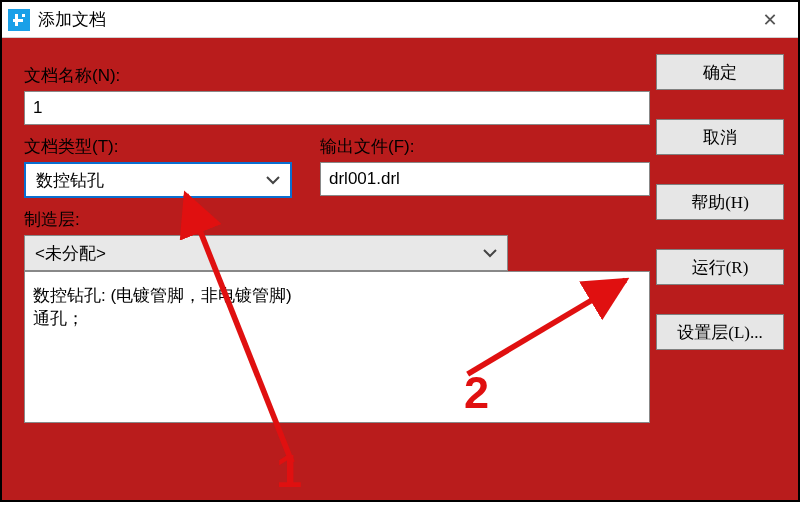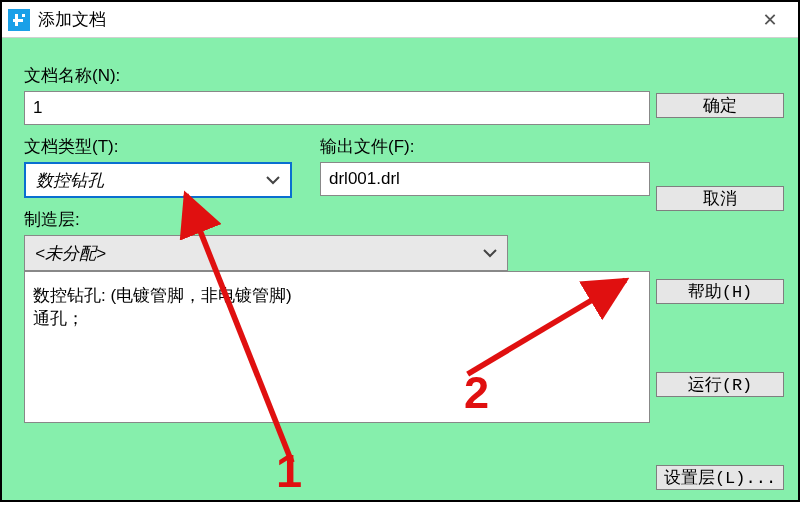--- a/index.html
+++ b/index.html
@@ -9,21 +9,21 @@
     font-size: 17px;
     background: #fff;
     width: 800px;
     height: 530px;
     overflow: hidden;
     position: relative;
   }
   .window {
     position:absolute; left:0; top:0; width:800px; height:502px;
     border: 2px solid #000;
-    background:#86efac;
+    background:#b91c1c;
   }
   .titlebar {
     display:flex; align-items:center;
     height:36px;
     background:#ffffff;
     padding:0 6px;
     border-bottom:1px solid #d0d0d0;
   }
   .title-icon {
     width:22px; height:22px; background:#1aa0e8;
@@ -67,21 +67,21 @@
   .col-a { flex:1; }
   .col-b { width:330px; }
 
   .combo {
     display:flex; align-items:center;
     border:2.5px solid #0a6fd0;
     background:#fff;
     height:36px;
     padding:0 4px 0 10px;
   }
-  .combo-text { flex:1;font-style:italic; }
+  .combo-text { flex:1; }
   .combo-arrow {
     width:26px; height:100%;
     display:flex; align-items:center; justify-content:center;
   }
   .combo-arrow svg { display:block; }
 
   .combo.plain {
     border:1.5px solid #888;
     background:#e8e8e8;
   }
@@ -97,24 +97,23 @@
     font-size:17px;
     resize:none;
     white-space:pre-wrap;
   }
 
   .btn {
     width:100%; height:36px;
     border:1.5px solid #7f7f7f;
     background:#e6e6e6;
     display:flex; align-items:center; justify-content:center;
-    font-family:Liberation Mono, monospace; font-size:17px; color:#000;
-    padding:0 4px;
+    font-family:Liberation Serif, serif; font-size:17px; color:#000;
+    padding:16px 4px;
     cursor:default;
-    margin-top:39px;
   }
 
   .cell-mfg { width:484px;border-radius:11px; }
 
   
   .annot {
     position:absolute; left:0; top:0; width:100%; height:100%;
     pointer-events:none;
   }
 </style>

